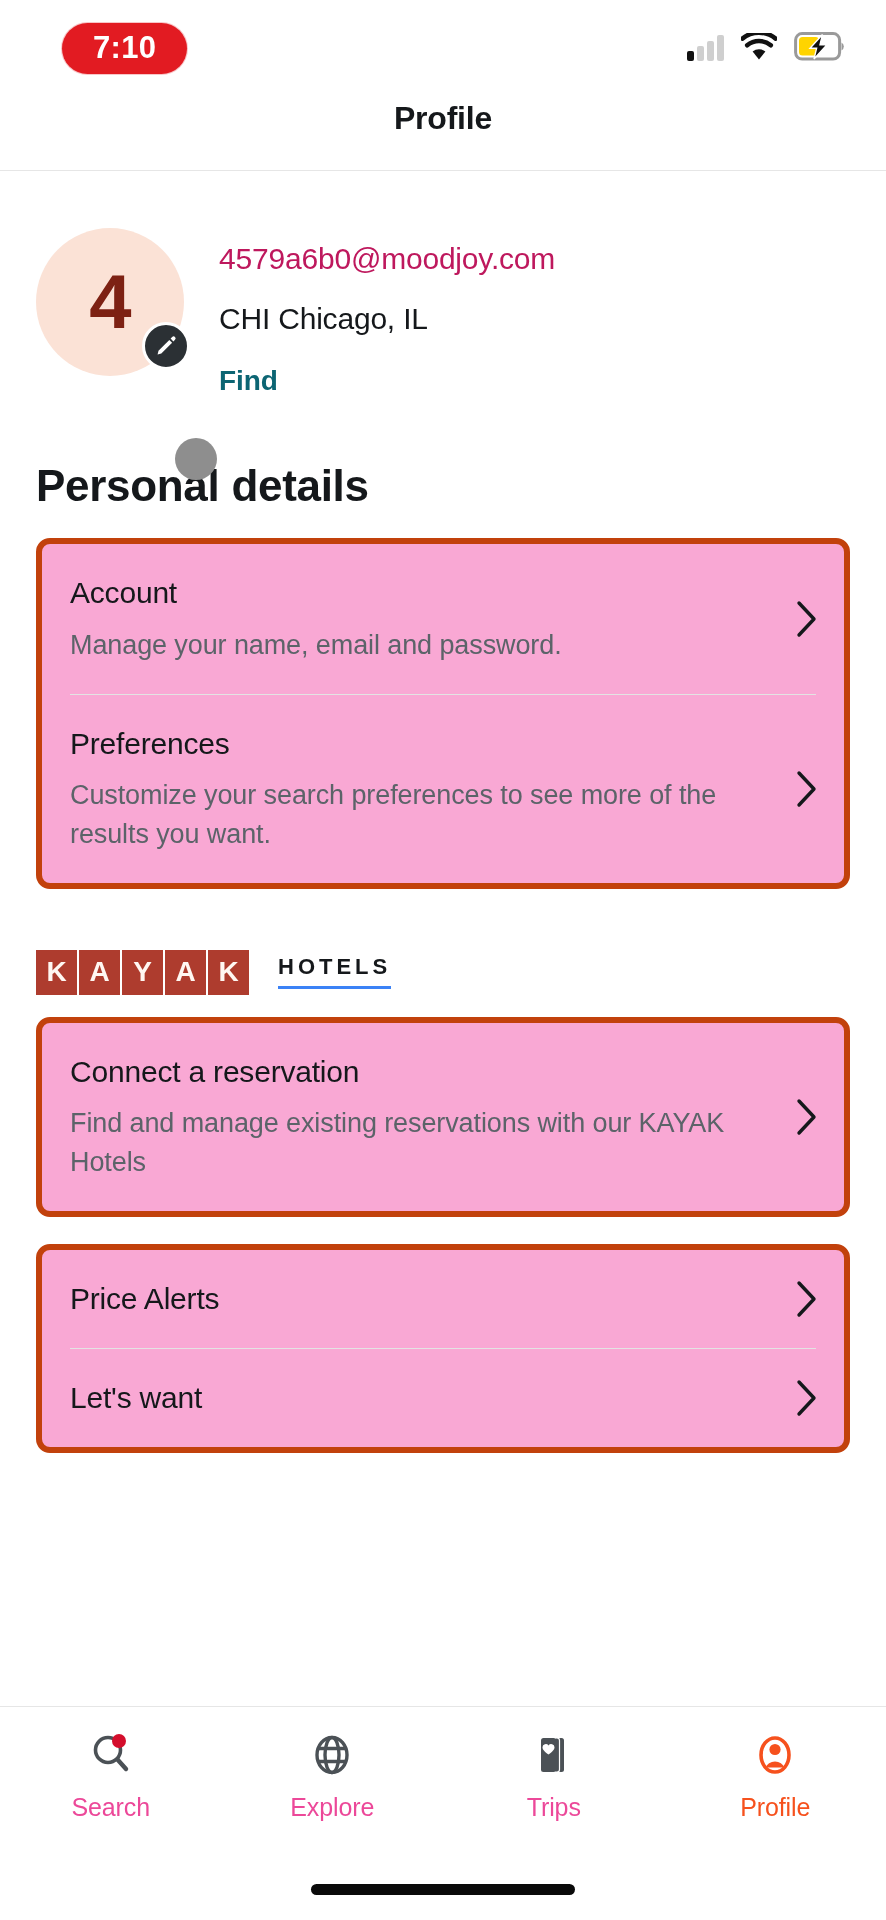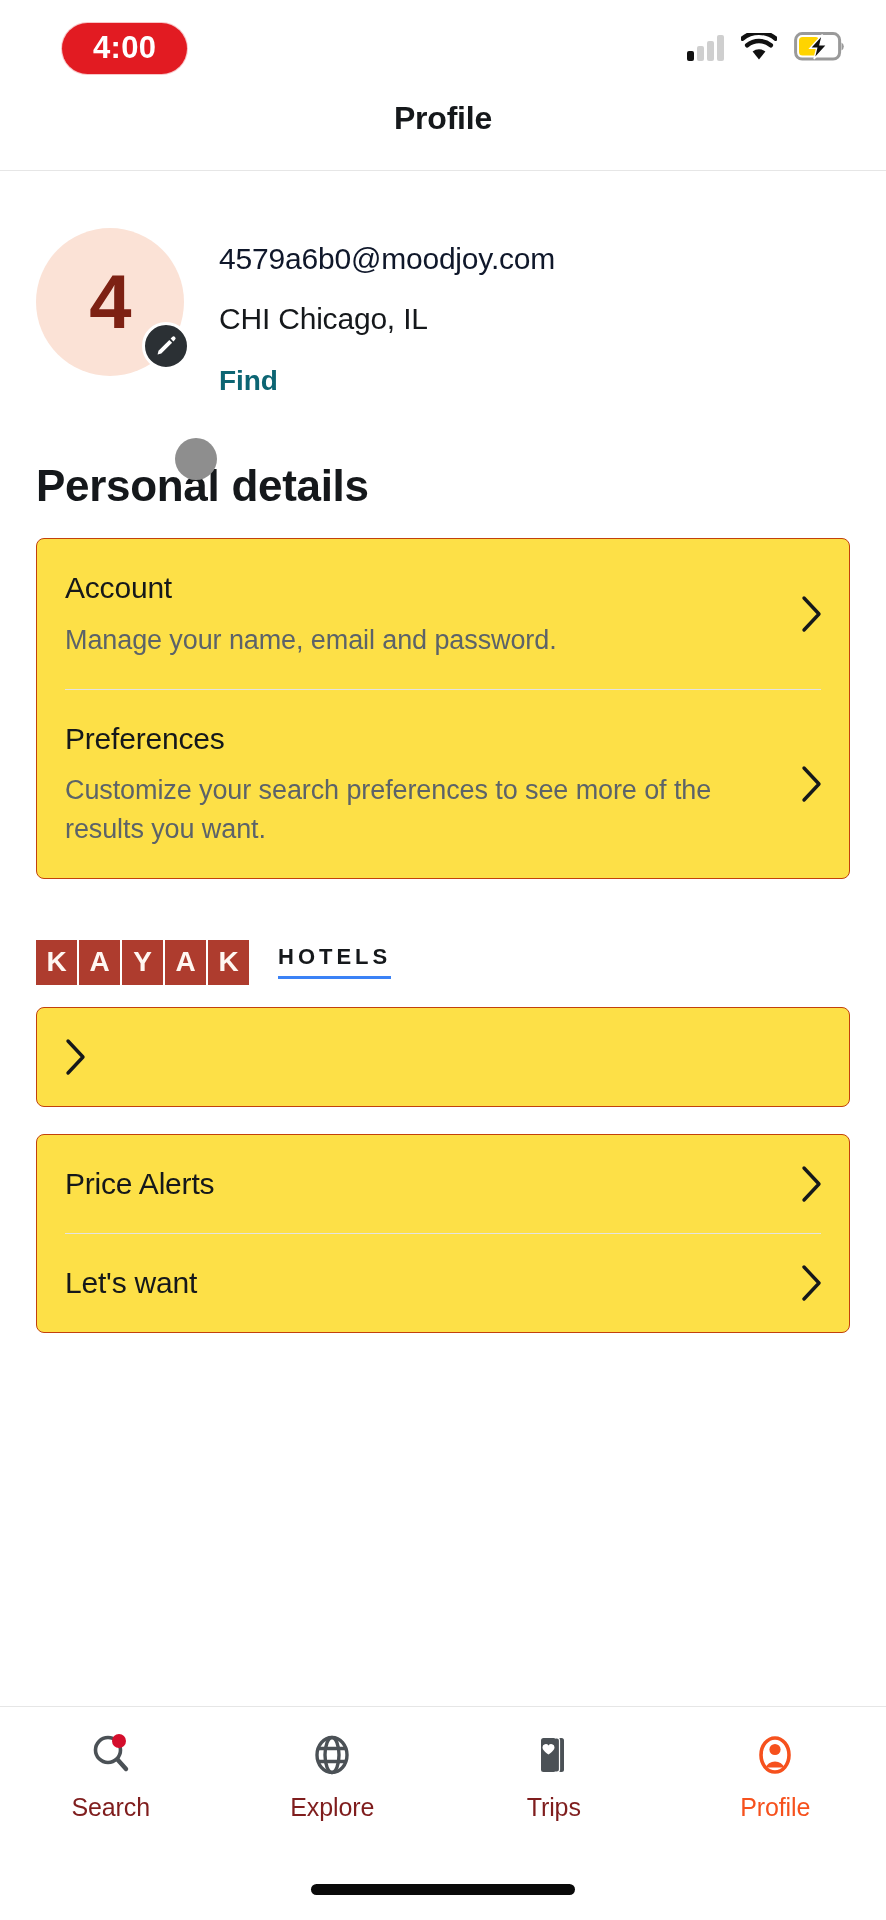--- a/index.html
+++ b/index.html
@@ -139,21 +139,21 @@
   }
 
   .profile-info {
     padding-left: 35px;
     padding-top: 13px;
     display: flex;
     flex-direction: column;
   }
   .profile-email {
     font-size: 30px;
-    color: #0f172a;
+    color: #be185d;
     line-height: 1.2;
     letter-spacing: -0.2px;
   }
   .profile-location {
     font-size: 30px;
     color: #15181B;
     line-height: 1.2;
     margin-top: 24px;
     letter-spacing: -0.2px;
   }
@@ -168,23 +168,23 @@
   
   .section-title {
     font-size: 44px;
     font-weight: 700;
     color: #15181B;
     letter-spacing: -0.3px;
   }
 
   
   .card {
-    border: 1px solid #c2410c;
-    border-radius: 8px;
-    background: #fde047;
+    border: 6px solid #c2410c;
+    border-radius: 14px;
+    background: #f9a8d4;
   }
 
   .card-row {
     display: flex;
     align-items: center;
     padding: 30px 26px 30px 28px;
     min-height: 0;
   }
   .card-row-text { flex: 1 1 auto; padding-right: 14px; }
   .row-title {
@@ -268,21 +268,21 @@
   }
   .nav-icon {
     height: 52px;
     display: flex;
     align-items: center;
     justify-content: center;
     position: relative;
   }
   .nav-label {
     font-size: 25px;
-    color: #7f1d1d;
+    color: #ec4899;
     letter-spacing: -0.1px;
   }
   .nav-item.active .nav-label { color: #F6511D; }
 
   .home-indicator-area {
     flex: 0 0 62px;
     display: flex;
     align-items: center;
     justify-content: center;
     background: #ffffff;
@@ -297,21 +297,21 @@
   .mt-sec { margin-top: 64px; }
   .mt-card { margin-top: 27px; }
   .mt-card-sm { margin-top: 22px; }
 </style>
 </head>
 <body>
 
 <div class="phone">
 
   <div class="status-bar">
-    <div class="time-pill">4:00</div>
+    <div class="time-pill">7:10</div>
     <div class="status-icons">
       <span class="signal">
         <i class="on"></i>
           <i></i>
           <i></i>
           <i></i>
       </span>
       <span class="wifi-icon">
         <svg width="36" height="27" viewBox="0 0 36 27">
           <path d="M18 26.5 L11.6 18.6 a10.3 10.3 0 0 1 12.8 0 Z" fill="#111"></path>
@@ -391,20 +391,24 @@
         <span class="kayak-tile">A</span>
         <span class="kayak-tile">K</span>
       </div>
       <div class="kayak-hotels">HOTELS</div>
     </div>
 
     <div class="touch-indicator"></div>
 
     <div class="card mt-card-sm">
       <div class="card-row">
+        <div class="card-row-text">
+          <div class="row-title">Connect a reservation</div>
+          <div class="row-sub">Find and manage existing reservations with our KAYAK Hotels</div>
+        </div>
         <span class="chevron">
           <svg width="22" height="38" viewBox="0 0 22 38">
               <path d="M3 3 L18 19 L3 35" stroke="#15181B" stroke-width="3.4" fill="none" stroke-linecap="round" stroke-linejoin="round"></path>
             </svg>
         </span>
       </div>
     </div>
 
 
     <div class="card mt-card">

